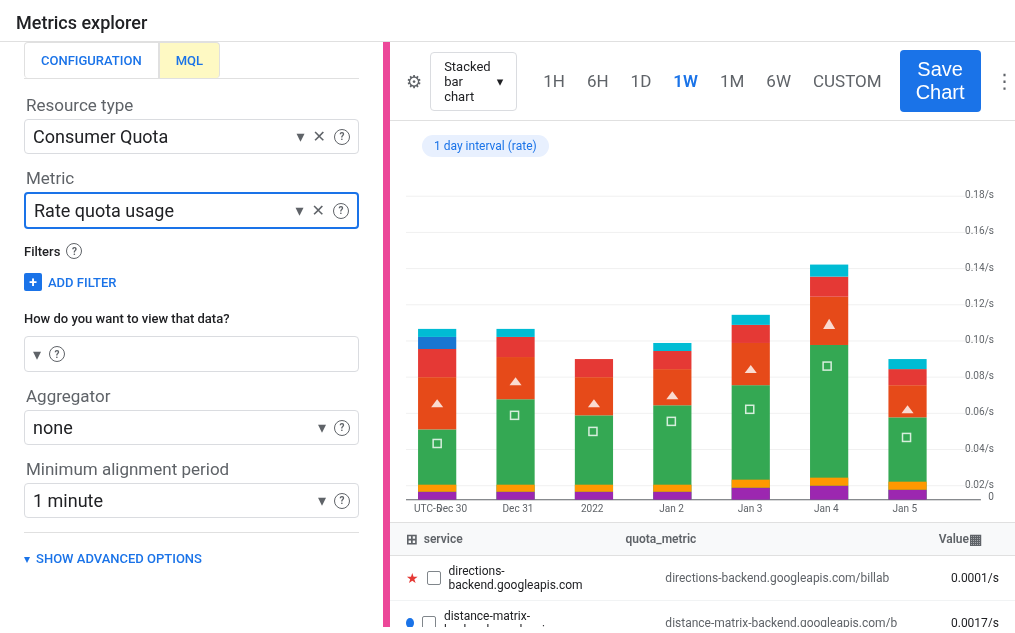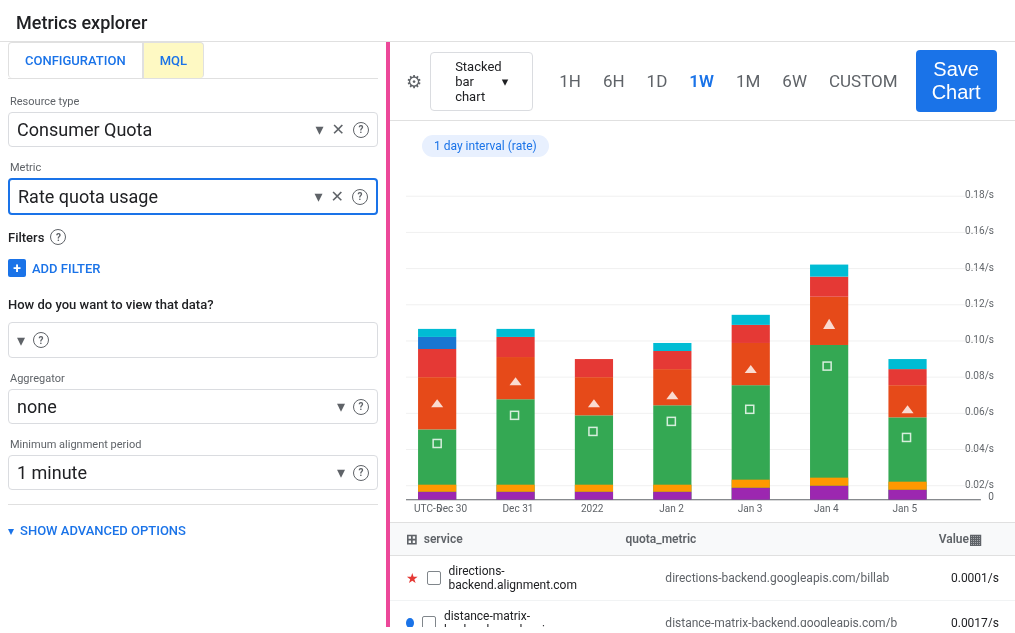--- a/index.html
+++ b/index.html
@@ -2,32 +2,32 @@
 <html><head>
   <meta charset="utf-8">
   <style>
     * { box-sizing: border-box; margin: 0; padding: 0; }
     body { font-family: 'Google Sans', Roboto, Arial, sans-serif; font-size: 13px; color: #202124; background: #fff; }
 
     
     .main-layout { display: flex; height: calc(633px - 48px); }
 
     
-    .left-panel { width: 390px; min-width: 390px; border-right: 4px solid #ec4899; padding: 0 8px; overflow-y: auto; }
+    .left-panel { width: 390px; min-width: 390px; border-right: 7px solid #ec4899; padding: 0 24px; overflow-y: auto; }
 
     
     .tabs { display: flex; align-items: center; gap: 0; border-bottom: 1px solid #e0e0e0; margin-bottom: 16px; }
     .tab { padding: 10px 16px; font-size: 13px; font-weight: 500; cursor: pointer; border: 1px solid #e0e0e0; border-bottom: none; color: #1a73e8; background: #fef9c3; }
     .tab.active { background: #fff; border-color: #e0e0e0; color: #1a73e8; }
     .tab:first-child { border-radius: 4px 0 0 4px; }
     .tab:last-child { border-radius: 0 4px 4px 0; }
 
     
     .field-group { margin-bottom: 14px; }
-    .field-label { font-size: 11px; color: #5f6368; margin-bottom: 4px; padding-left: 2px; }
+    .field-label { font-size: 17px; color: #5f6368; margin-bottom: 4px; padding-left: 2px; }
     .field-row { display: flex; align-items: center; border: 1px solid #dadce0; border-radius: 4px; padding: 6px 8px; }
     .field-row.active { border-color: #1a73e8; border-width: 2px; }
     .field-value { flex: 1; font-size: 18px; color: #202124; }
     .field-actions { display: flex; align-items: center; gap: 8px; }
     .icon-btn { cursor: pointer; color: #5f6368; font-size: 16px; display: flex; align-items: center; }
     .help-icon { display: inline-flex; align-items: center; justify-content: center; width: 16px; height: 16px; border-radius: 50%; border: 1.5px solid #5f6368; font-size: 10px; color: #5f6368; font-weight: bold; cursor: pointer; }
 
     .section-label { font-size: 13px; font-weight: 500; color: #202124; margin-bottom: 8px; display: flex; align-items: center; gap: 6px; }
 
     .add-filter-btn { display: flex; align-items: center; gap: 6px; color: #1a73e8; font-size: 13px; font-weight: 500; cursor: pointer; padding: 6px 0; margin-bottom: 14px; }
@@ -36,21 +36,21 @@
     .question-text { font-size: 13px; font-weight: 500; margin: 12px 0 10px; }
 
     .show-advanced { display: flex; align-items: center; gap: 6px; color: #1a73e8; font-size: 13px; font-weight: 500; cursor: pointer; padding: 10px 0; }
     .chevron { font-size: 12px; }
 
     
     .right-panel { flex: 1; display: flex; flex-direction: column; padding: 0; overflow: hidden; }
 
     
     .chart-toolbar { display: flex; align-items: center; padding: 8px 16px; gap: 8px; border-bottom: 1px solid #e0e0e0; }
-    .chart-type-select { display: flex; align-items: center; border: 1px solid #dadce0; border-radius: 4px; padding: 6px 24px; font-size: 13px; cursor: pointer; }
+    .chart-type-select { display: flex; align-items: center; gap: 6px; border: 1px solid #dadce0; border-radius: 4px; padding: 6px 13px; font-size: 13px; cursor: pointer; }
     .time-btns { display: flex; align-items: center; gap: 2px; margin-left: 8px; }
     .time-btn { padding: 6px 10px; font-size: 17px; color: #5f6368; cursor: pointer; border-radius: 4px; }
     .time-btn.active { color: #1a73e8; font-weight: 600; }
     .gear-icon { font-size: 18px; color: #5f6368; cursor: pointer; margin-right: auto; }
     .save-chart-btn { background: #1a73e8; color: #fff; border: none; border-radius: 4px; padding: 8px 16px; font-size: 20px; font-weight: 500; cursor: pointer; }
     .more-btn { font-size: 20px; color: #5f6368; cursor: pointer; padding: 4px 6px; }
 
     
     .interval-badge { margin: 8px 16px; display: inline-block; background: #e8f0fe; color: #1a73e8; border-radius: 16px; padding: 4px 12px; font-size: 12px; text-align: right; }
 
@@ -301,21 +301,21 @@
         <div class="col-value">Value</div>
         <div class="col-options">
           <span style="font-size:14px;cursor:pointer;">▦</span>
         </div>
       </div>
 
       <div class="legend-row">
         <div class="col-service">
           <span style="color:#e53935;font-size:14px;">★</span>
           <div class="checkbox"></div>
-          <span>directions-backend.alignment.com</span>
+          <span>directions-backend.googleapis.com</span>
         </div>
         <div class="col-quota">directions-backend.googleapis.com/billab</div>
         <div class="col-value">0.0001/s</div>
       </div>
 
       <div class="legend-row">
         <div class="col-service">
           <span style="width:10px;height:10px;background:#1a73e8;border-radius:50%;display:inline-block;"></span>
           <div class="checkbox"></div>
           <span>distance-matrix-backend.googleapis.com</span>

